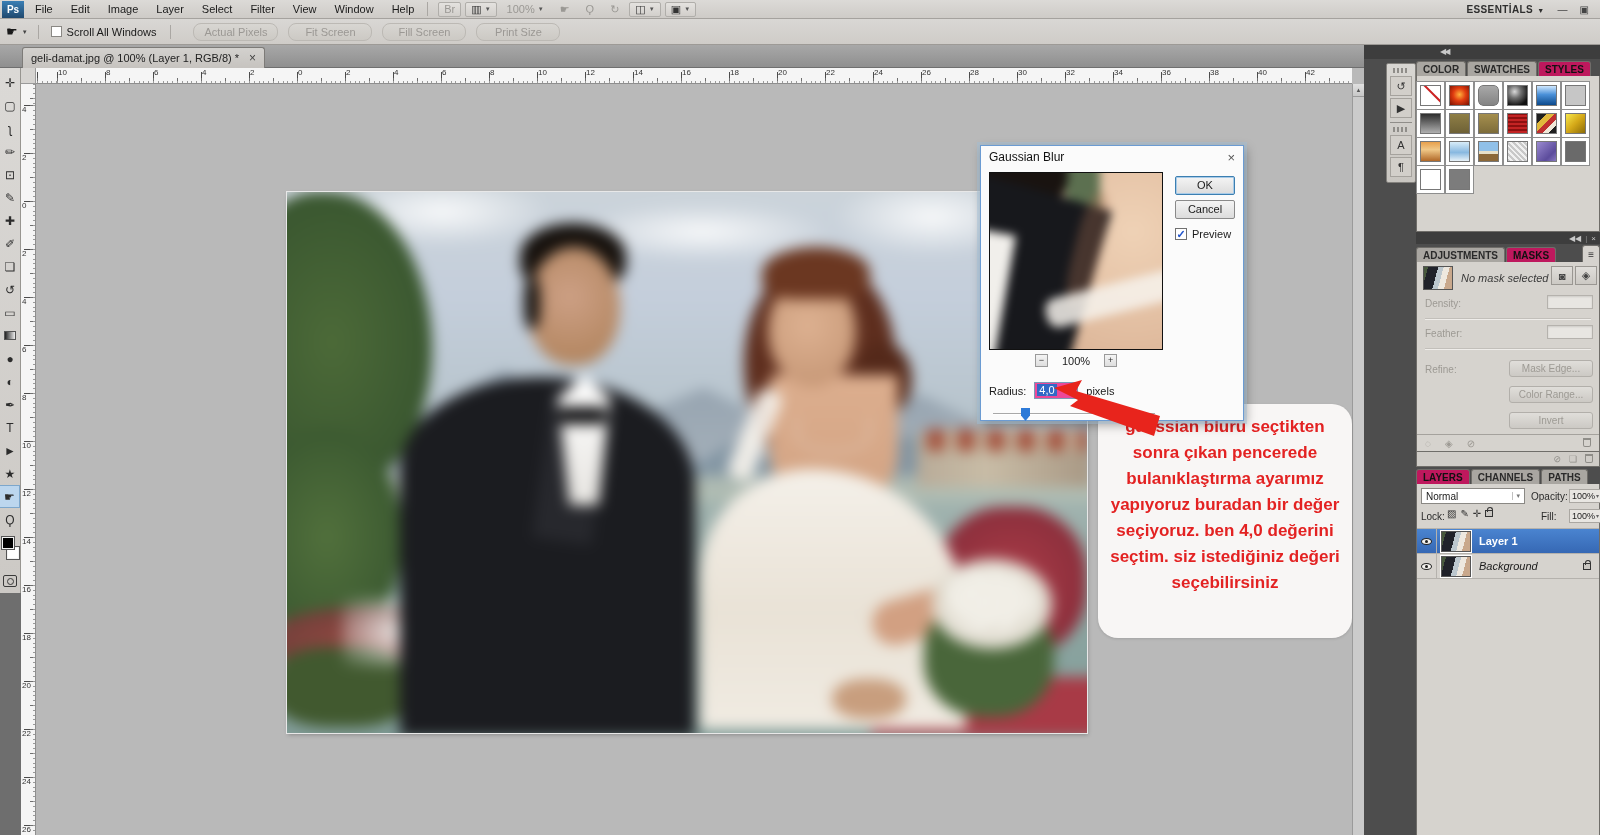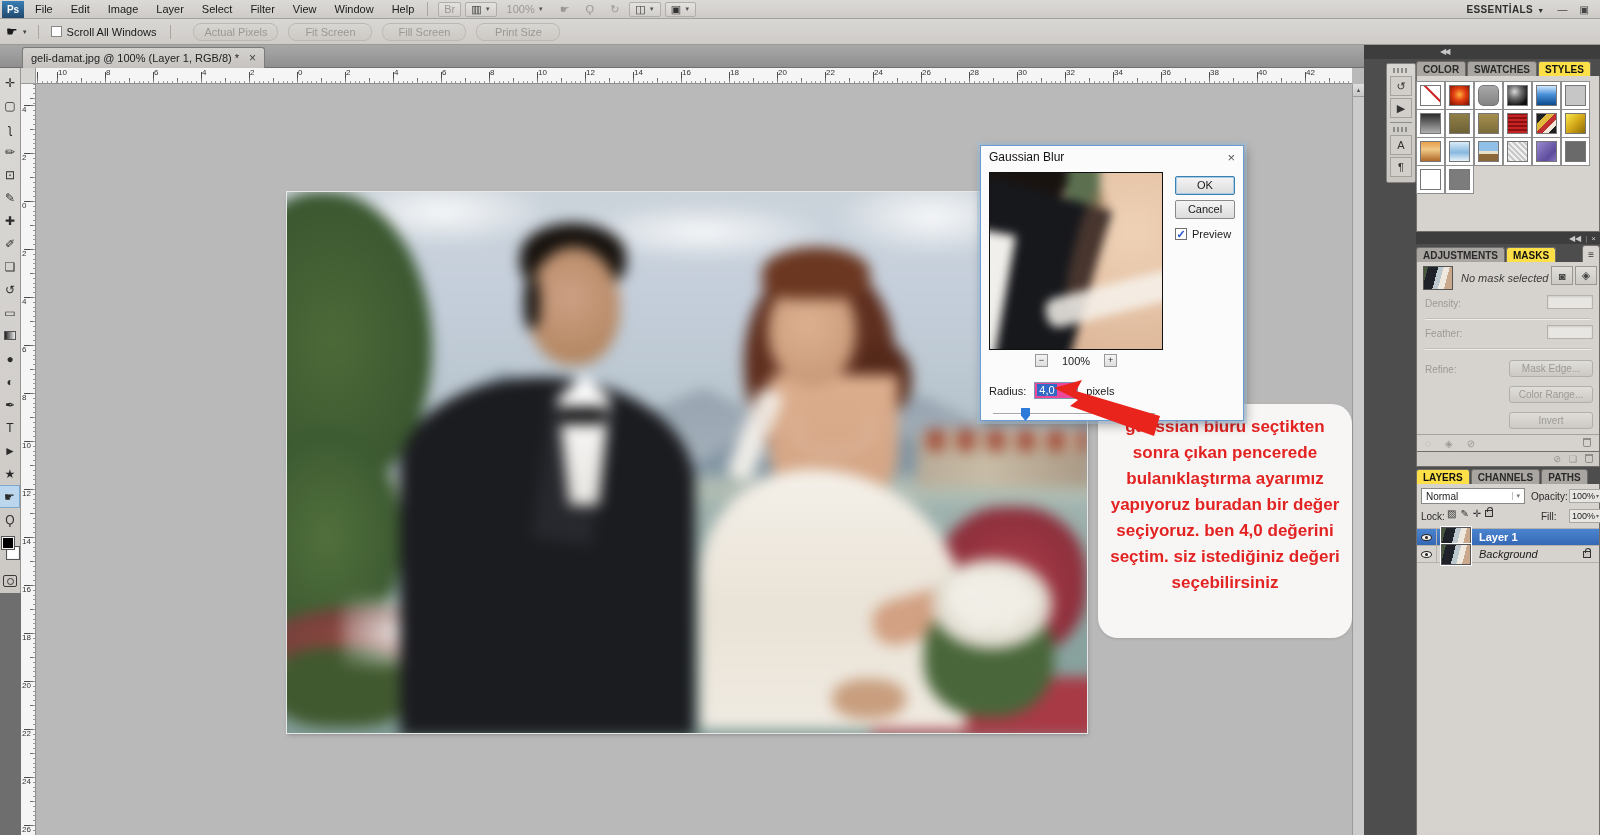--- a/index.html
+++ b/index.html
@@ -189,21 +189,21 @@
     border:1px solid #83817d;border-radius:2px;padding:3px 0;}
   .grip{height:5px;margin:1px 6px 3px;background:repeating-linear-gradient(90deg,#8f8d89 0 2px,transparent 2px 4px);}
   .strip-icon{width:22px;height:20px;margin:2px auto;border:1px solid #a5a29d;background:#d2cfca;
     display:flex;align-items:center;justify-content:center;font-size:11px;color:#333;}
   .strip-div{height:1px;background:#8f8d89;margin:4px 3px;}
 
   .panels{position:absolute;left:52px;top:14px;width:184px;bottom:0;}
   .ptabs{display:flex;height:17px;align-items:flex-end;}
   .ptab{font-size:10px;font-weight:bold;color:#2a2a2a;background:#a9a6a1;border:1px solid #6f6d69;
     border-bottom:none;border-radius:3px 3px 0 0;padding:2px 6px 1px;margin-right:1px;white-space:nowrap;}
-  .ptab.active{background:#fde047;color:#111;}
+  .ptab.active{background:#be185d;color:#111;}
   .pbody{background:#d6d3ce;border:1px solid #6f6d69;border-top:none;}
 
   .styles-body{height:156px;position:relative;}
   .swgrid{position:absolute;left:0;top:6px;display:grid;grid-template-columns:repeat(6,29px);}
   .sw-cell{width:29px;height:29px;background:#fff;border:1px solid #8e8e8e;margin:-1px 0 0 -1px;
     display:flex;align-items:center;justify-content:center;position:relative;}
   .sw{width:21px;height:21px;border:1px solid #777;position:relative;overflow:hidden;}
   .sw.rounded{border-radius:5px;}
   .sw .slash{position:absolute;left:-4px;top:9px;width:36px;height:2px;background:#cc2222;transform:rotate(45deg);}
   .sw-cell.selected .sw{outline:2px solid #fff;box-shadow:0 0 3px 2px rgba(255,255,255,.9);}
@@ -236,21 +236,21 @@
   .layers-body{position:relative;font-size:10px;height:370px;}
   .blend{position:absolute;left:4px;top:4px;width:104px;height:16px;background:#fff;border:1px solid #8a8884;
     display:flex;align-items:center;padding:0 4px;font-size:10px;color:#222;}
   .blend .dd{margin-left:auto;color:#777;font-size:7px;border-left:1px solid #c0c0c0;padding-left:3px;}
   .inline-label{position:absolute;color:#2a2a2a;}
   .val-box{position:absolute;width:32px;height:14px;background:#e8e6e2;border:1px solid #aaa7a2;
     font-size:9px;text-align:right;padding:1px 8px 0 2px;color:#222;}
   .val-box:after{content:"▾";position:absolute;right:1px;top:2px;font-size:6px;color:#666;}
   .lockicons{position:absolute;left:30px;top:24px;display:flex;gap:4px;align-items:center;}
   .lockicons .li{font-size:10px;color:#333;}
-  .lrow{position:absolute;left:0;right:0;height:17px;display:flex;align-items:center;border-bottom:1px solid #b5b2ad;}
+  .lrow{position:absolute;left:0;right:0;height:25px;display:flex;align-items:center;border-bottom:1px solid #b5b2ad;}
   .lrow .eyecell{width:20px;align-self:stretch;border-right:1px solid #b5b2ad;display:flex;align-items:center;justify-content:center;}
   .eye{width:11px;height:7px;border:1px solid #222;border-radius:50%;position:relative;background:#f4f2ee;}
   .eye:after{content:"";position:absolute;left:3px;top:1px;width:3px;height:3px;background:#222;border-radius:50%;}
   .lrow .thumb{margin-left:4px;outline:1px solid #fff;}
   .lname{margin-left:8px;font-size:11px;}
   .lrow.selected{background:linear-gradient(#4a84d0,#3668b4);}
   .lrow.selected .lname{color:#fff;font-weight:bold;}
   .padlock{width:8px;height:7px;border:1px solid #333;background:#c9c6c1;position:relative;margin-left:auto;margin-right:8px;}
   .padlock:before{content:"";position:absolute;left:1px;top:-4px;width:4px;height:4px;border:1px solid #333;border-bottom:none;border-radius:3px 3px 0 0;}
   .trash-i{width:8px;height:9px;border:1px solid #8f8d88;border-top:2px solid #8f8d88;border-radius:0 0 2px 2px;}

